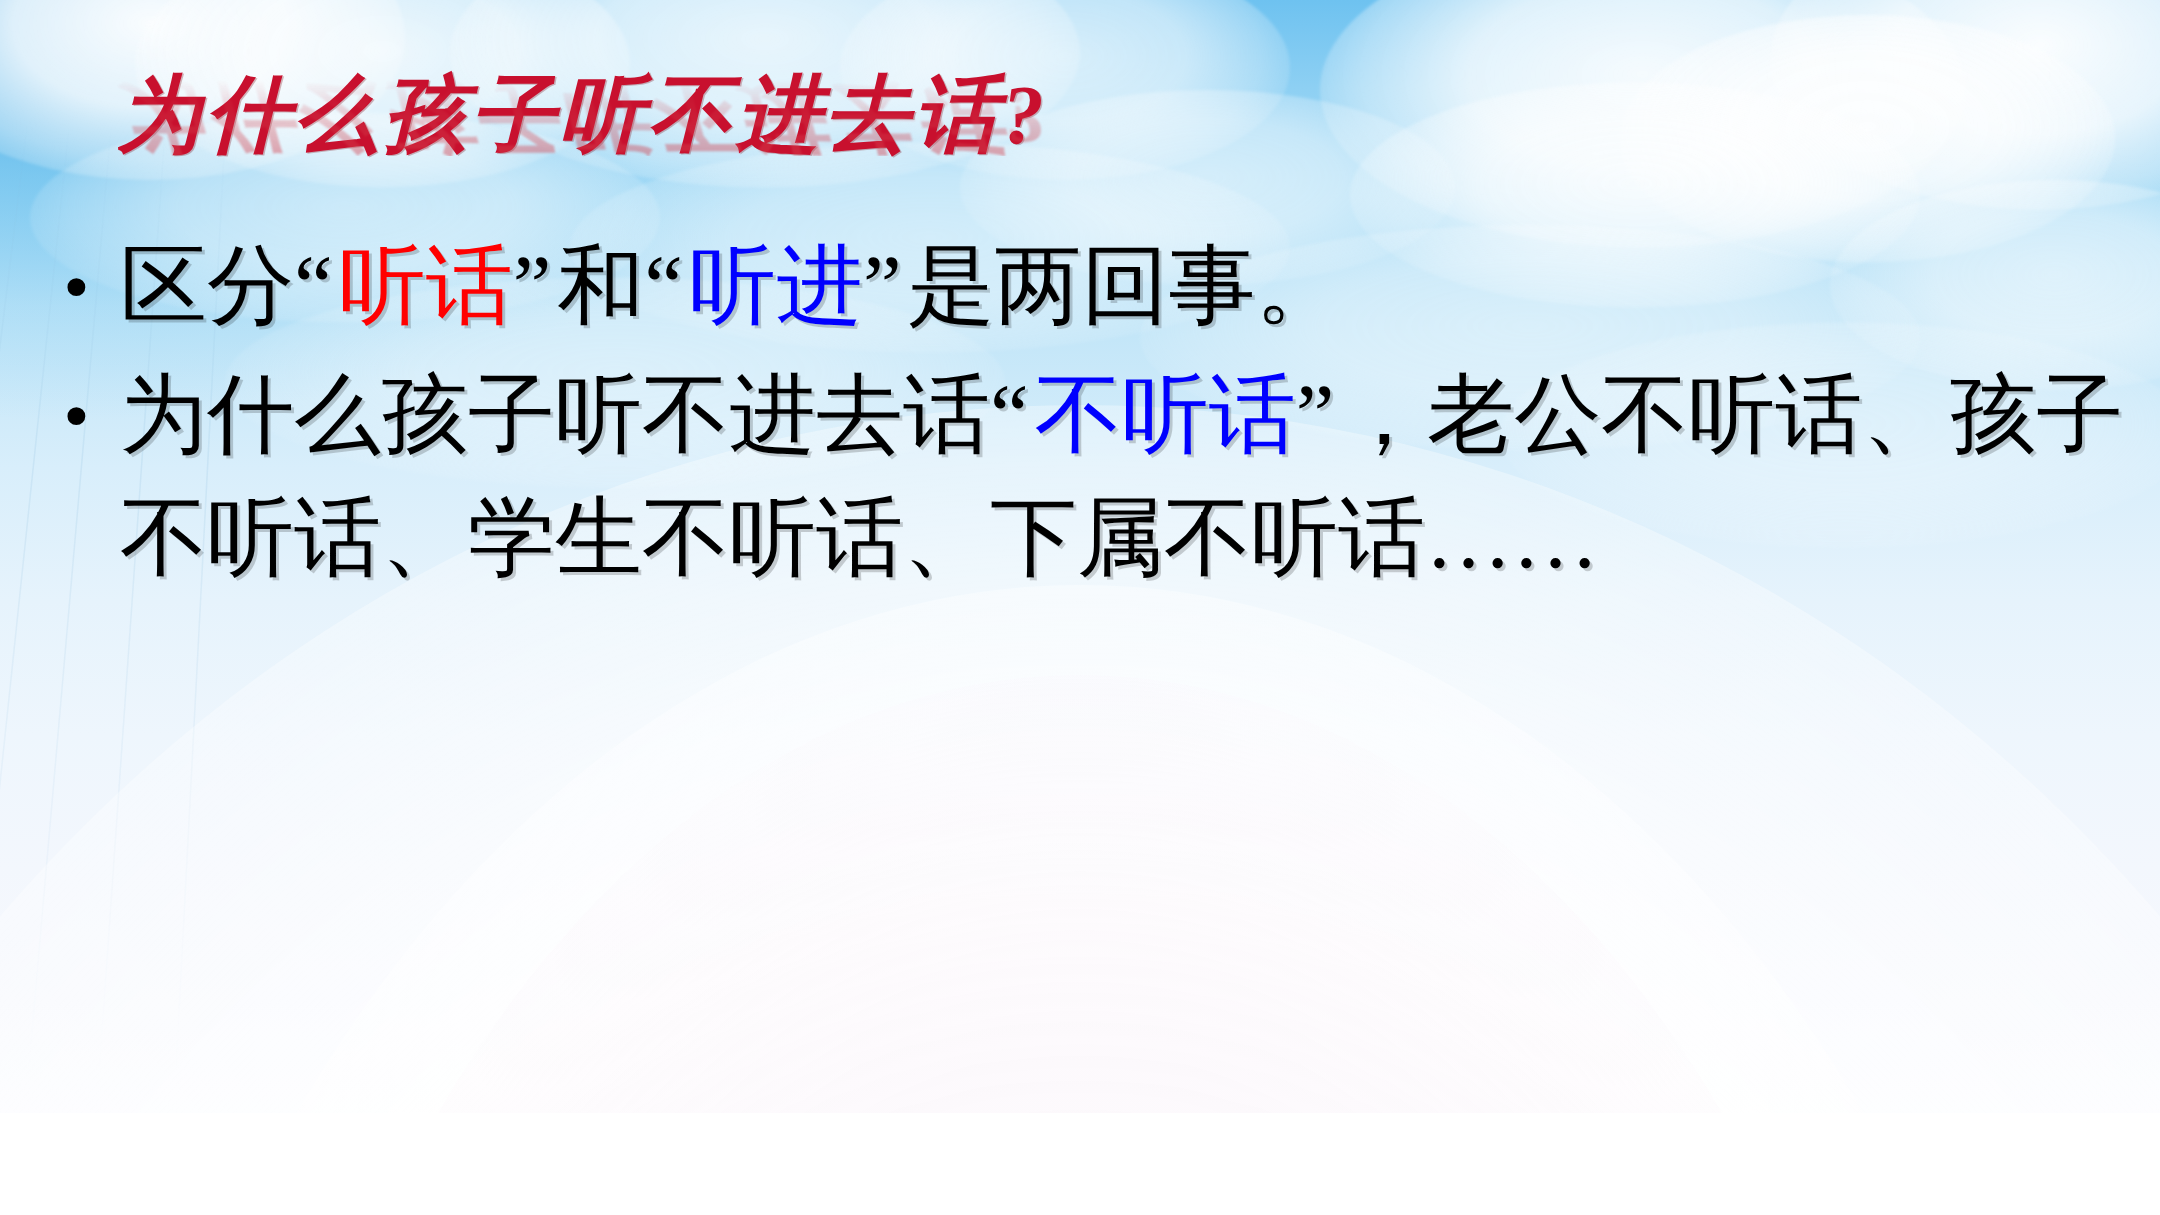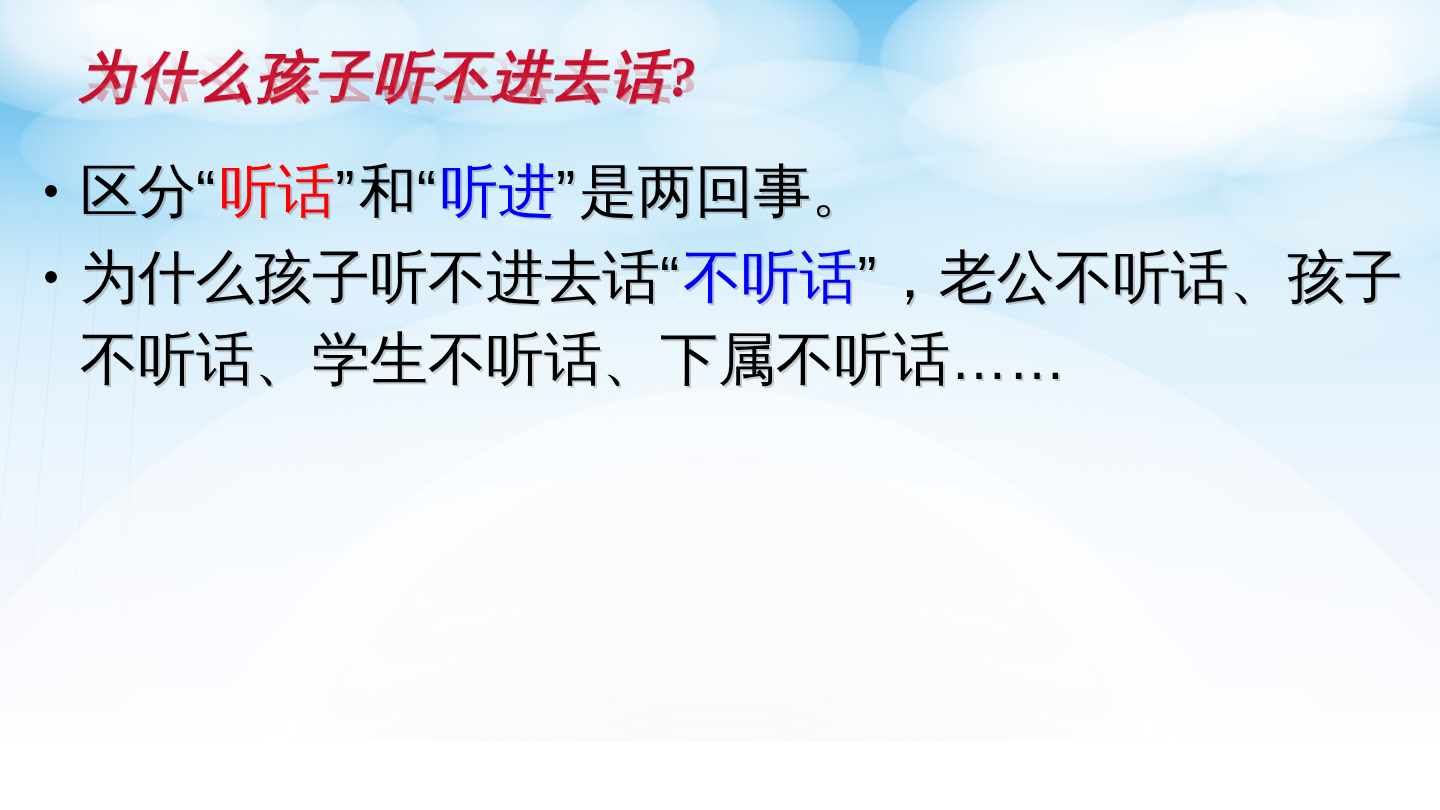--- a/index.html
+++ b/index.html
@@ -188,21 +188,21 @@
     flex: 0 0 auto;
     width: 58px;
     font-size: 50px;
     line-height: 82px;
     color: #000;
     text-align: center;
     font-family: "Liberation Serif", "DejaVu Serif", serif;
   }
   .bullet-text {
     flex: 1 1 auto;
-    font-family: Liberation Sans, sans-serif;
+    font-family: Liberation Serif, serif;
     font-size: 58px;
     line-height: 82px;
     color: #000000;
     letter-spacing: 0px;
     text-shadow: 2px 2px 0 rgba(0,0,0,.18);
   }
   .red  { color: #ff0000; }
   .blue { color: #0000ff; }
   .qt   { color: #000000; }
   .wide-space { letter-spacing: 4px; }

